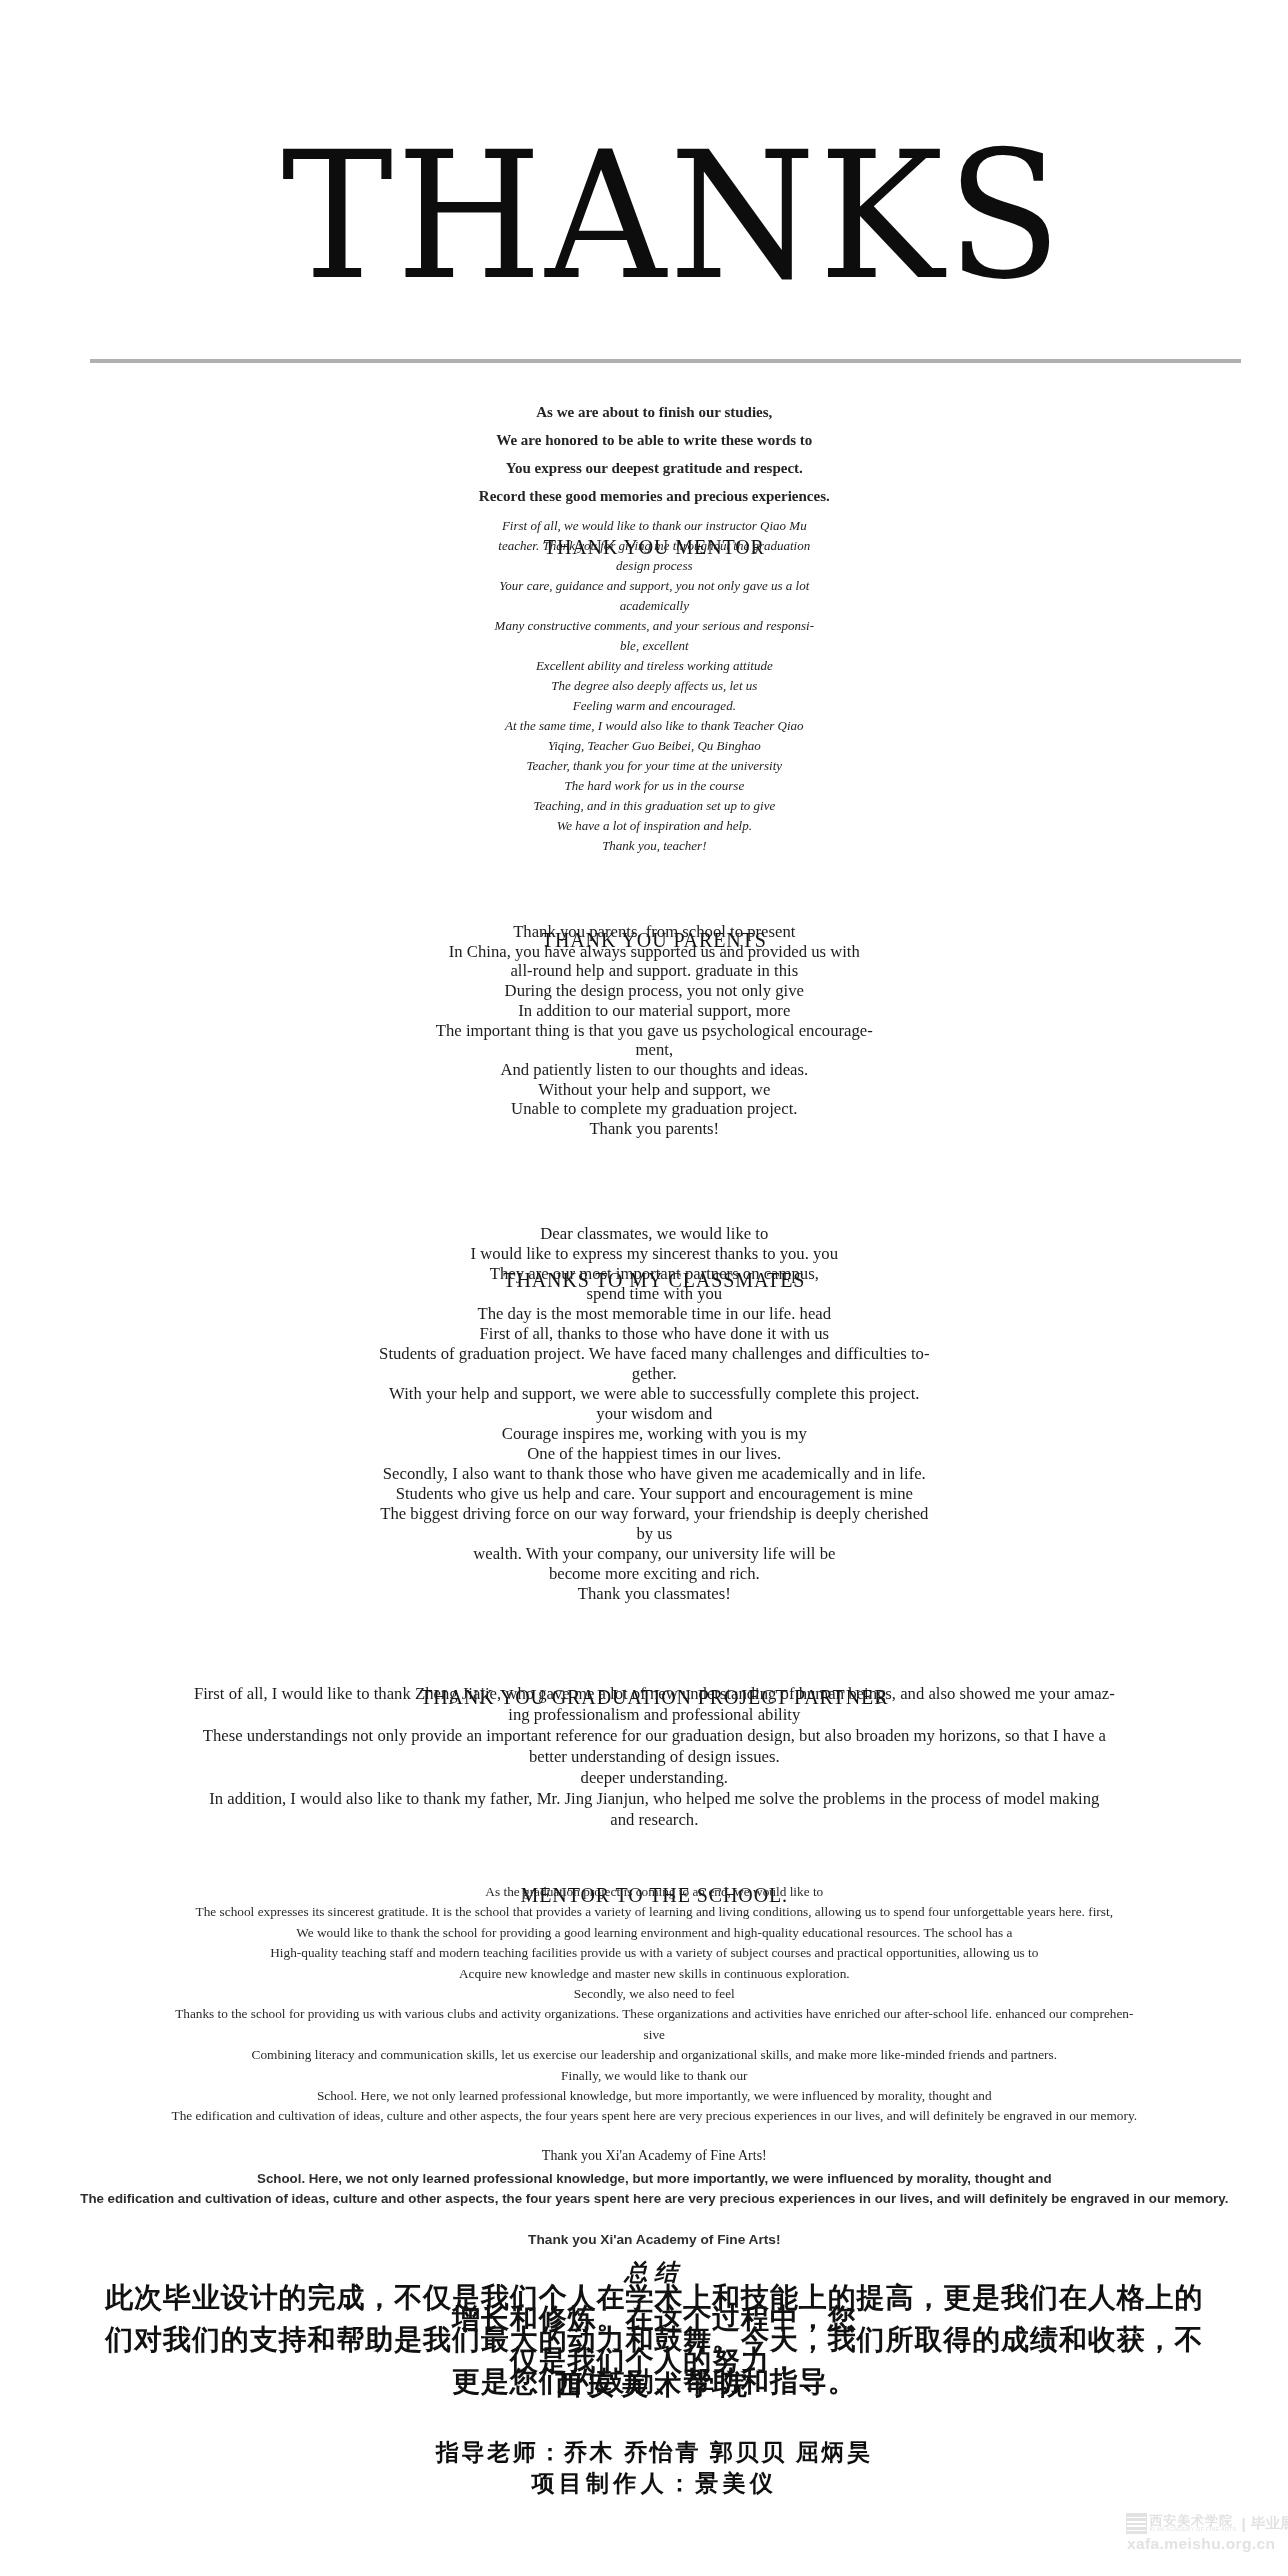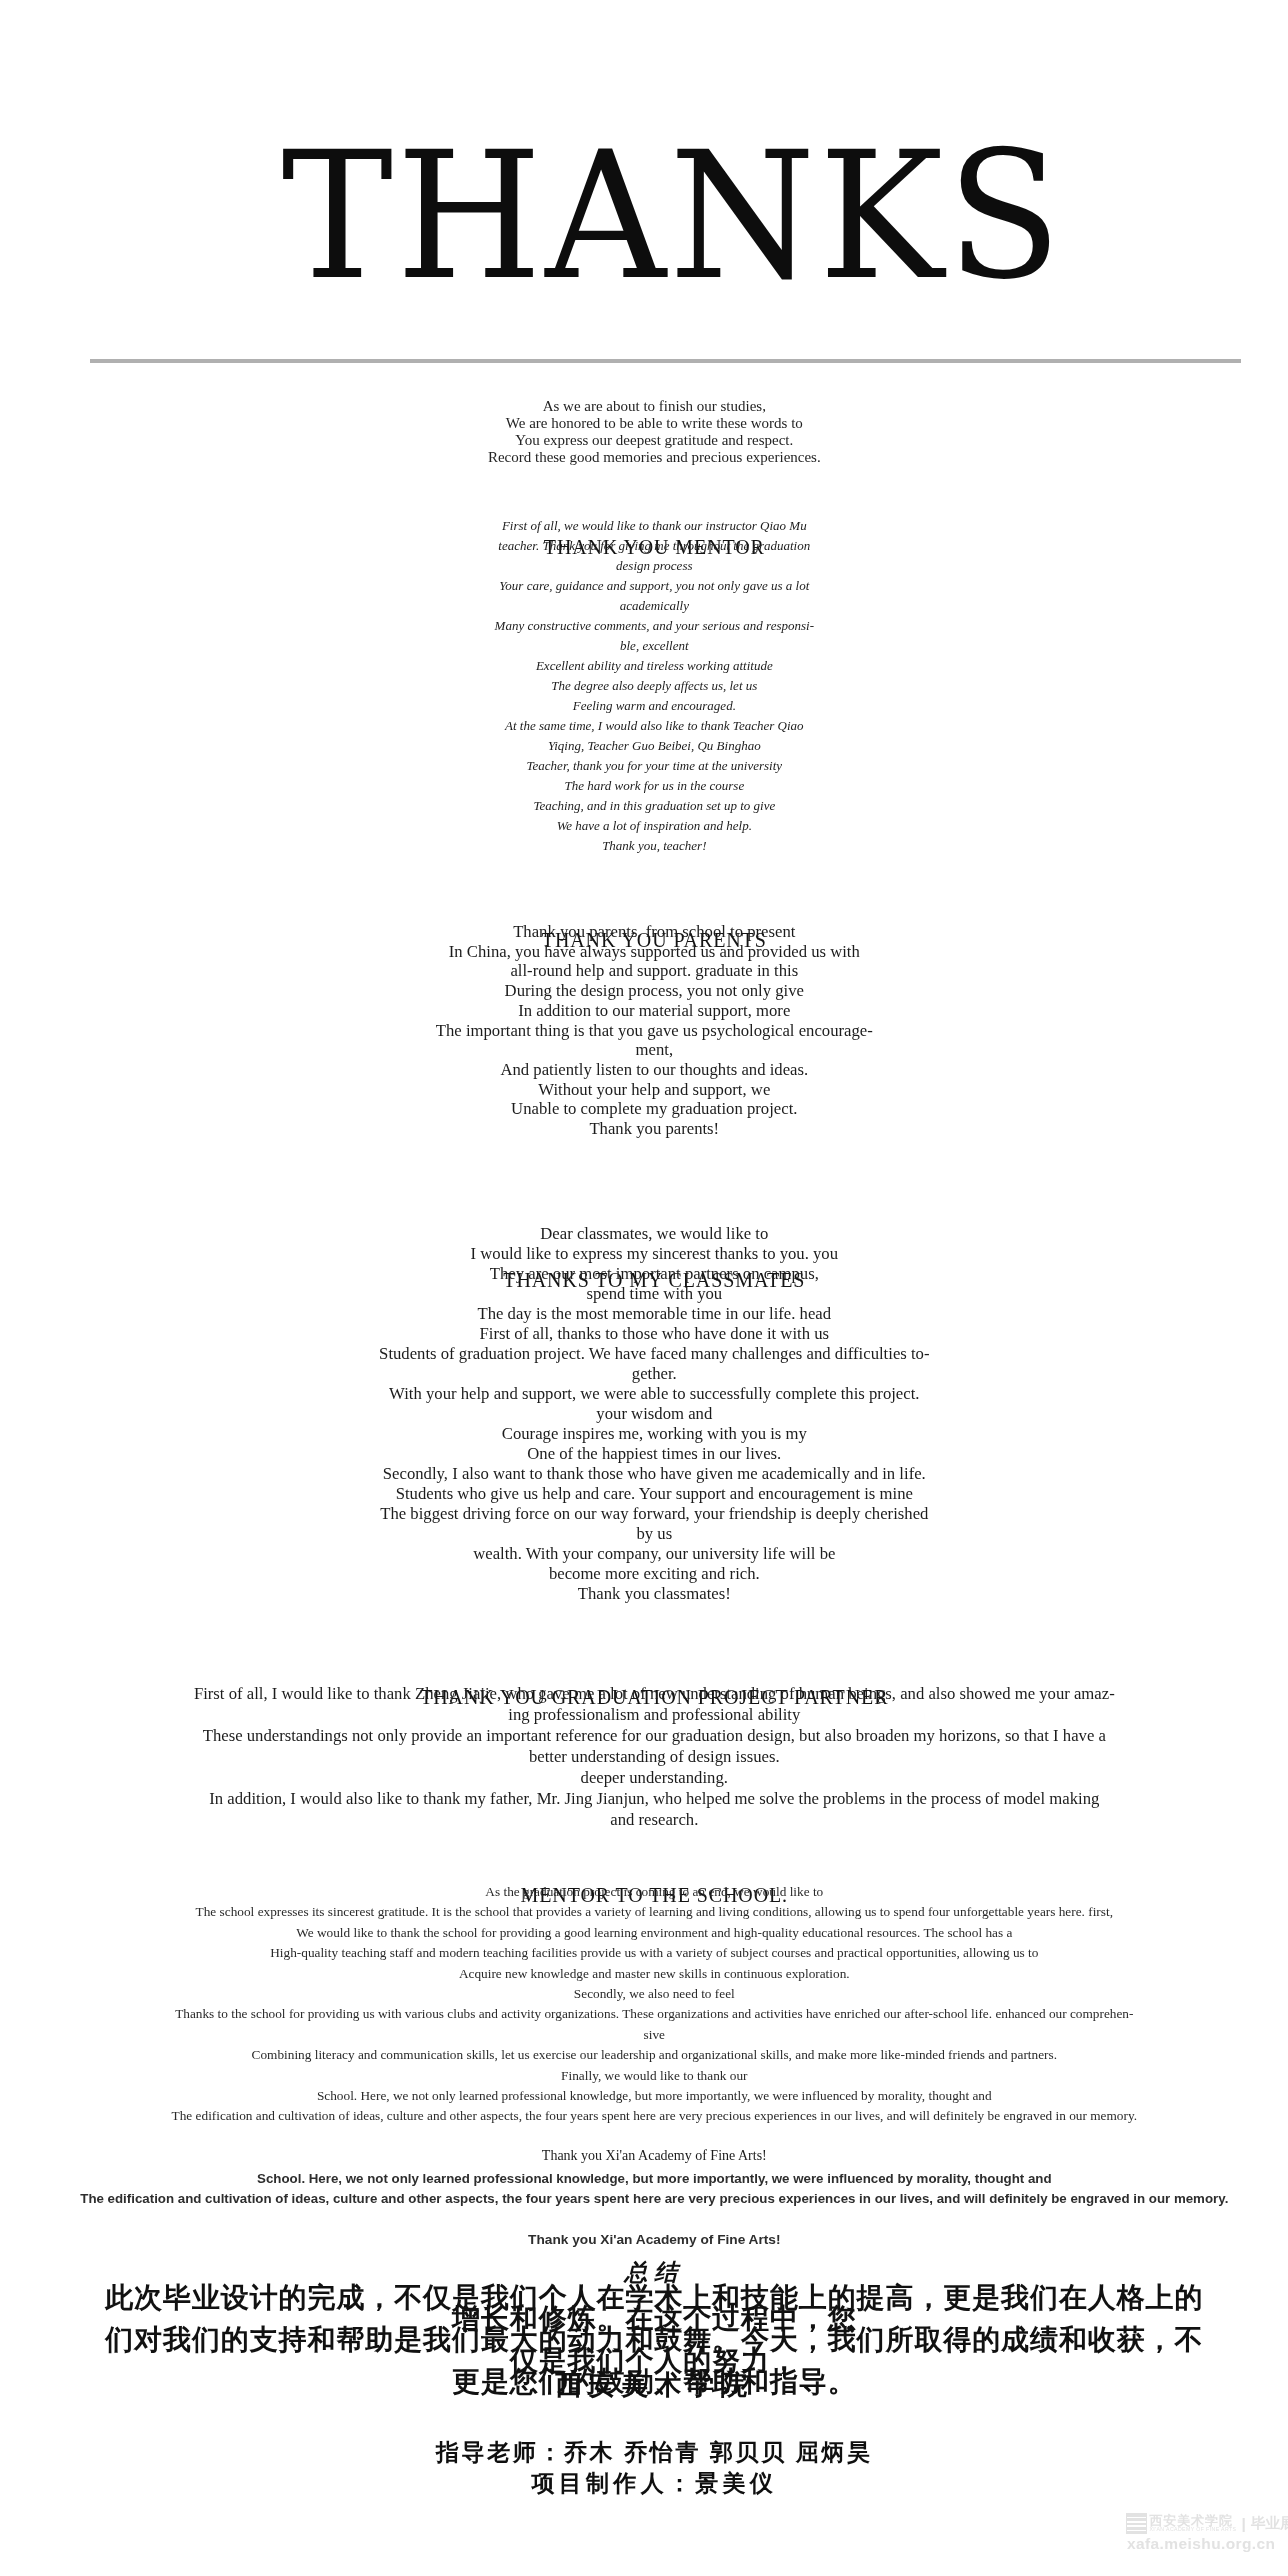--- a/index.html
+++ b/index.html
@@ -33,21 +33,21 @@
     white-space: nowrap;
   }
   .divider {
     position: absolute;
     top: 359px;
     left: 90px;
     width: 1151px;
     height: 4.3px;
     background: #b0b0b0;
   }
-  .intro { top: 398px; width: 481px; font-size: 15px; line-height: 17px; color: #242424; }
+  .intro { top: 398px; width: 481px; font-size: 15px; line-height: 28px; color: #242424; font-weight: bold; }
   .sec-head { font-size: 20px; letter-spacing: 0.9px; color: #141414; width: 773px; white-space: nowrap; margin-top: 37px; }
   .h-mentor     { top: 499px; }
   .b-mentor     { top: 516px; width: 567px;  font-size: 13px; line-height: 20px; font-style: italic; }
   .h-parents    { top: 892px; }
   .b-parents    { top: 922px; width: 601px;  font-size: 16.7px; line-height: 19.7px; }
   .h-classmates { top: 1232px; }
   .b-classmates { top: 1224px; width: 773px;  font-size: 16.7px; line-height: 20px; }
   .h-partner    { top: 1649px; }
   .b-partner    { top: 1683px; width: 1262px; font-size: 16.7px; line-height: 21px; }
   .h-school     { top: 1847px; }

